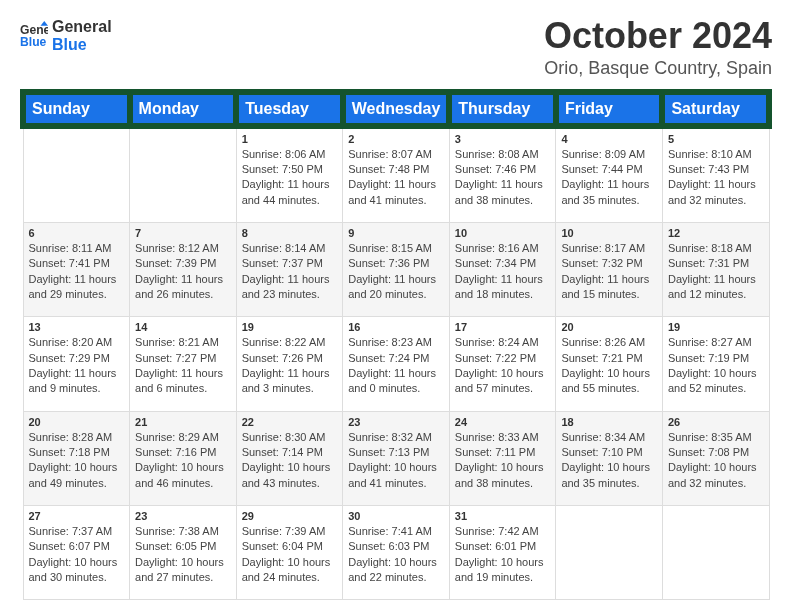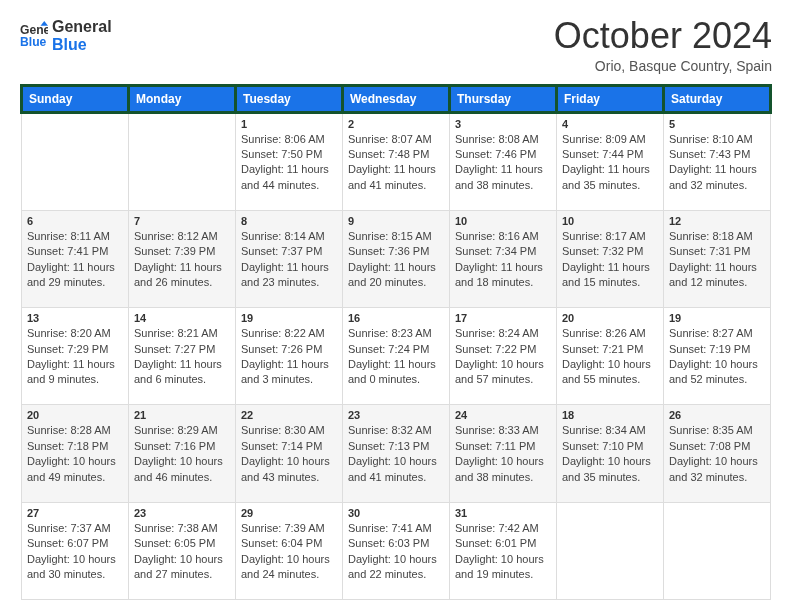--- a/index.html
+++ b/index.html
@@ -30,44 +30,44 @@
     }
     .logo-icon {
       width: 28px;
       height: 28px;
     }
     .title-block {
       text-align: right;
     }
     .month-title {
       font-size: 36px;
-      font-weight: 400;
+      font-weight: 700;
       color: #333;
       line-height: 1.1;
       text-align: right;
     }
     .location {
-      font-size: 14px;
+      font-size: 18px;
       color: #555;
       margin-top: 2px;
       text-align: right;
     }
     .calendar-table {
       width: 100%;
       border-collapse: collapse;
       flex: 1;
     }
     .calendar-table th {
       background-color: #1a73e8;
       color: #fff;
-      font-size: 12px;
+      font-size: 16px;
       font-weight: 600;
       padding: 5px 6px;
       text-align: left;
-      border: 3px solid #14532d;
+      border: 6px solid #14532d;
     }
     .calendar-table td {
       border: 1px solid #ddd;
       vertical-align: top;
       padding: 4px 5px;
       font-size: 9.5px;
       color: #333;
       width: calc(100% / 7);
       height: 82px;
     }

